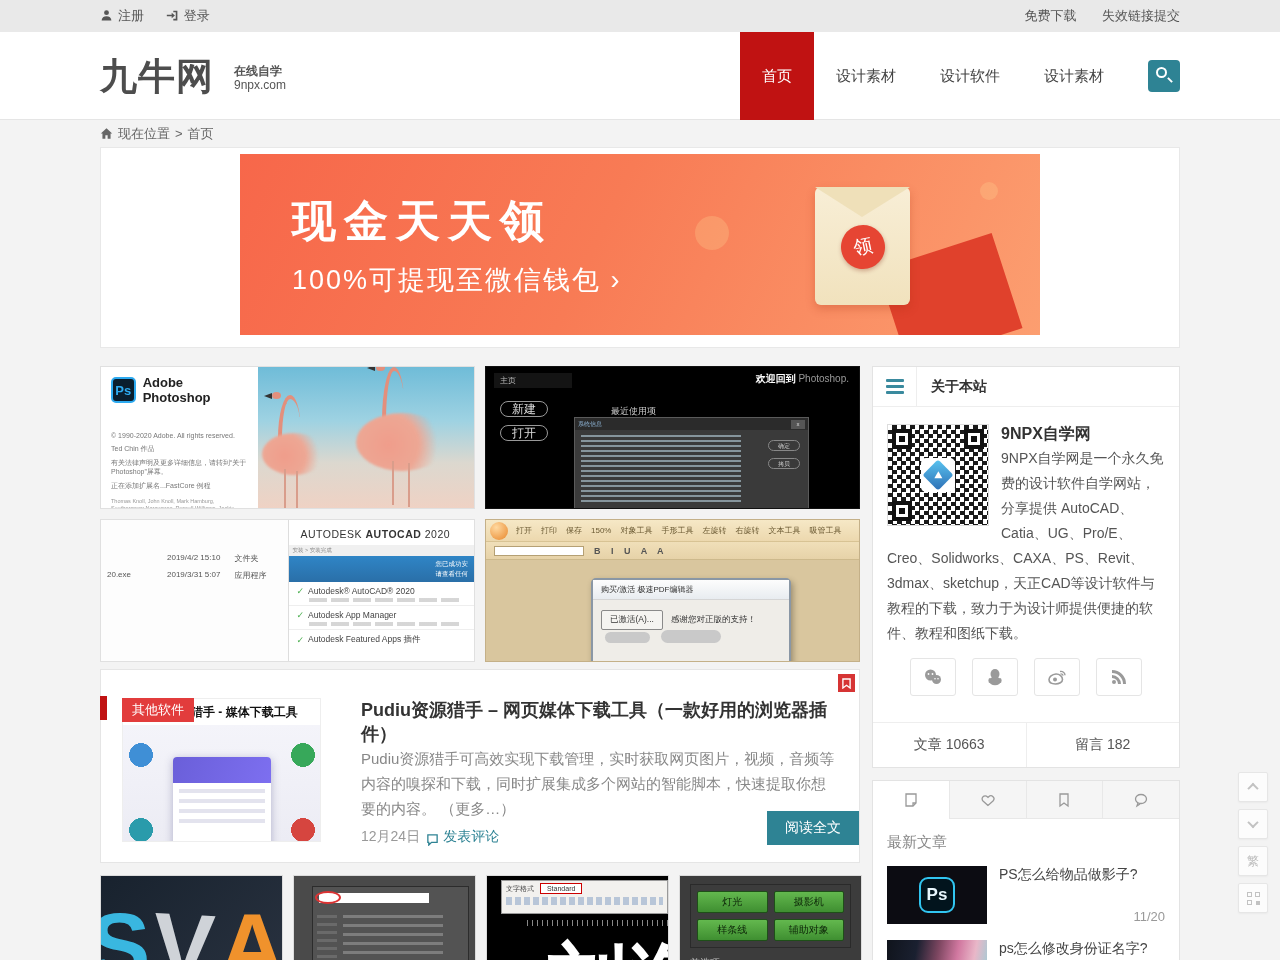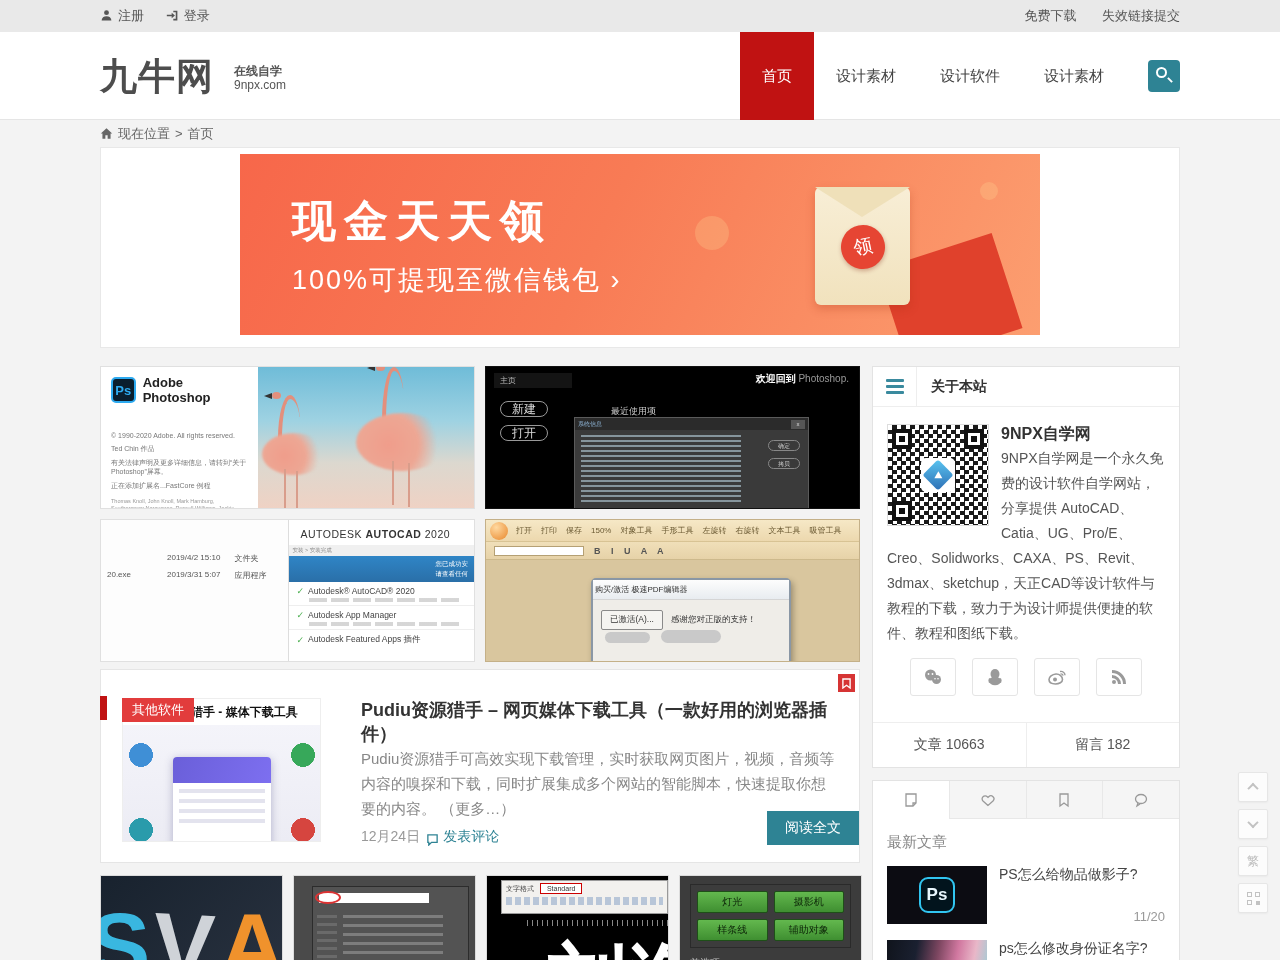--- a/index.html
+++ b/index.html
@@ -97,21 +97,21 @@
   .c3-sub { margin:1px 0 3px 20px; height:4px; width:150px; background:repeating-linear-gradient(90deg,#bbb 0 18px,transparent 18px 22px); opacity:.6; }
 
   
   .card.c4 { background:#d9c69e; border-color:#c4b088; }
   .c4-toolbar { height:22px; background:linear-gradient(180deg,#f6e8c6,#ecd8ae); display:flex; align-items:center; gap:9px; padding:0 8px 0 30px; font-size:8px; color:#6b5a33; border-bottom:1px solid #d8c394; }
   .c4-orb { position:absolute; left:4px; top:2px; width:18px; height:18px; border-radius:50%; background:radial-gradient(circle at 35% 30%,#ffd9a0,#e8862a); }
   .c4-row2 { height:18px; background:linear-gradient(180deg,#f0dfb9,#e6d2a8); display:flex; align-items:center; gap:10px; padding:0 8px; font-size:9px; color:#555; border-bottom:1px solid #cdb98c; }
   .c4-input { width:90px; height:10px; background:#fff; border:1px solid #b5a074; }
   .c4-fmt { letter-spacing:4px; font-weight:bold; }
   .c4-dialog { position:absolute; left:105px; top:58px; width:200px; height:100px; background:#efede8; border:2px solid #8a97a5; border-radius:5px 5px 0 0; box-shadow:2px 3px 6px rgba(0,0,0,.3); }
-  .c4-dlg-title { font-size:8px; color:#333; padding:4px 2px; border-bottom:1px solid #d5d5d5; background:linear-gradient(180deg,#fdfdfd,#e8ecf0); }
+  .c4-dlg-title { font-size:8px; color:#333; padding:4px 8px; border-bottom:1px solid #d5d5d5; background:linear-gradient(180deg,#fdfdfd,#e8ecf0); }
   .c4-act { display:flex; align-items:center; gap:8px; padding:10px 8px 6px; }
   .c4-act-btn { font-size:8.5px; color:#333; background:#f5f4f1; border:1px solid #8a8a8a; border-radius:2px; padding:3px 8px; cursor:pointer; }
   .c4-thanks { font-size:8.5px; color:#333; }
   .c4-blur1,.c4-blur2 { position:absolute; background:#c9c9c9; border-radius:6px; }
   .c4-blur1 { left:12px; top:52px; width:45px; height:11px; }
   .c4-blur2 { left:68px; top:50px; width:60px; height:13px; border-radius:8px; }
 
   
   .featured { margin-top:7px; background:#fff; border:1px solid #e5e5e5; height:194px; position:relative; padding:28px 20px 14px 20px; }
   .feat-stripe { position:absolute; left:-1px; top:26px; width:7px; height:24px; background:#c01212; }

